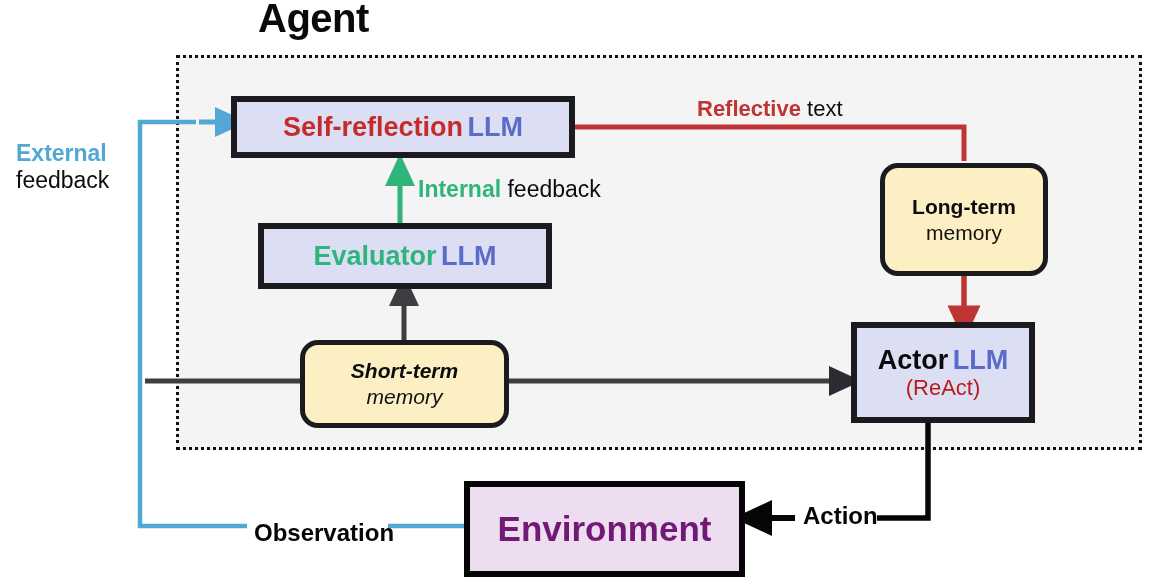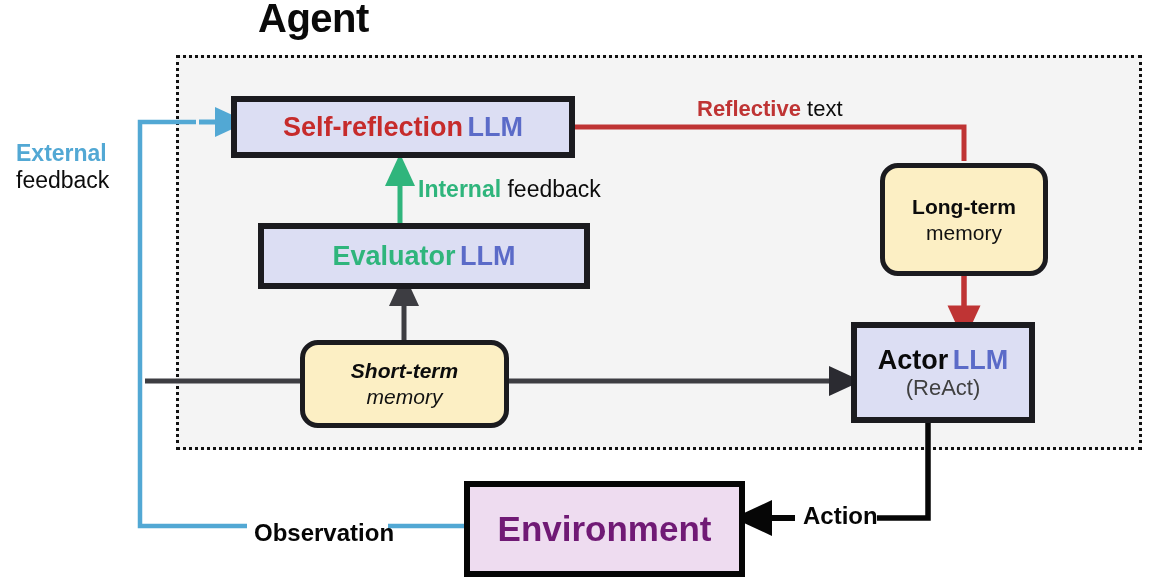--- a/index.html
+++ b/index.html
@@ -74,40 +74,40 @@
   }
 
   
   #self-reflection-node {
     left: 231px;  top: 96px;  width: 344px;  height: 62px;
   }
   #self-reflection-node .t1 { font-size: 27px; font-weight: bold; color: #c62b2b; }
   #self-reflection-node .t2 { font-size: 27px; font-weight: bold; color: #5b6bc8; }
 
   #evaluator-node {
-    left: 258px;  top: 223px;  width: 332px;  height: 66px;
+    left: 258px;  top: 223px;  width: 294px;  height: 66px;
   }
   #evaluator-node .t1 { font-size: 27px; font-weight: bold; color: #2fb57c; }
   #evaluator-node .t2 { font-size: 27px; font-weight: bold; color: #5b6bc8; }
 
   #short-term-node {
     left: 300px;  top: 340px;  width: 209px;  height: 88px; font-style: italic;
   }
   #long-term-node {
     left: 880px;  top: 163px;  width: 168px;  height: 113px;
   }
   .mem .line1 { font-size: 21px; font-weight: bold; color: #0c0c0c; }
   .mem .line2 { font-size: 21px; font-weight: normal; color: #111111; margin-top: 2px; }
 
   #actor-node {
     left: 851px;  top: 322px;  width: 184px;  height: 101px;
   }
   #actor-node .t1 { font-size: 27px; font-weight: bold; color: #0a0a0a; }
   #actor-node .t2 { font-size: 27px; font-weight: bold; color: #5b6bc8; }
-  #actor-node .sub { font-size: 22px; font-weight: normal; color: #404040; margin-top: 1px; }
+  #actor-node .sub { font-size: 22px; font-weight: normal; color: #b91c1c; margin-top: 1px; }
 
   #environment-node {
     left: 464px;  top: 481px;  width: 281px;  height: 96px;
   }
   #environment-node .t1 { font-size: 35px; font-weight: bold; color: #701a75; }
 
   .nowrap { white-space: nowrap; }
 
   
   .edge-label {

